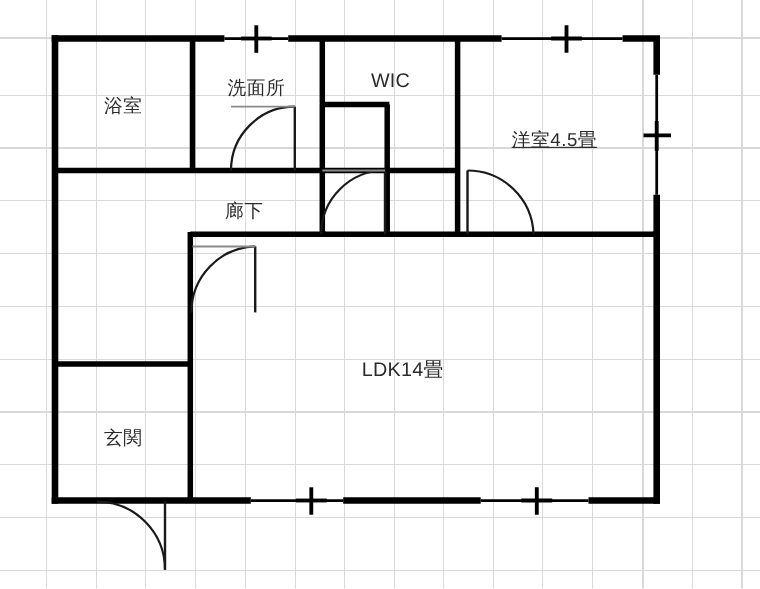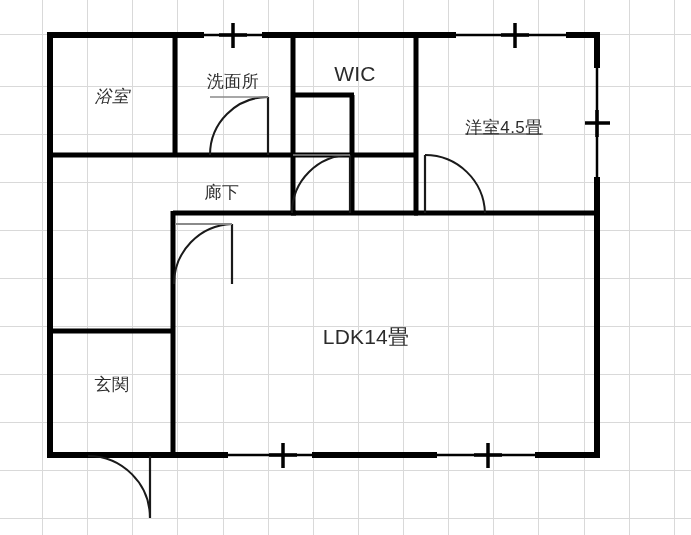--- a/index.html
+++ b/index.html
@@ -30,21 +30,21 @@
   .room-label {
     position: absolute;
     color: #2b2b2b;
     white-space: nowrap;
     transform: translate(-50%, -50%);
     font-size: 17px;
     line-height: 1;
     letter-spacing: 0.5px;
   }
   .room-label.latin {
-    font-size: 21px;
+    font-size: 18px;
     letter-spacing: 0.2px;
   }
 </style>
 </head>
 <body>
 
 <div id="floorplan-app">
 
   <svg id="grid-layer" viewBox="0 0 691 535" width="691" height="535" xmlns="http://www.w3.org/2000/svg">
     <rect x="0" y="0" width="691" height="535" fill="#ffffff"></rect>
@@ -189,22 +189,22 @@
       </g>
 
       <g>
         <line x1="150" y1="456" x2="150" y2="518" stroke-width="2.2"></line>
         <path d="M 150 518 A 62 62 0 0 0 88 456" stroke-width="2"></path>
       </g>
     </g>
   </svg>
 
   <div id="label-layer">
-    <div class="room-label" style="left:112px; top:96px;font-style:italic;">浴室</div>
+    <div class="room-label" style="left:112px; top:96px;">浴室</div>
     <div class="room-label" style="left:233px; top:82px;font-family:Liberation Mono, monospace;">洗面所</div>
     <div class="room-label latin" style="left:355px; top:73px;">WIC</div>
     <div class="room-label" style="left:504px; top:127px;text-decoration:underline;">洋室4.5畳</div>
     <div class="room-label" style="left:176px; top:192px;margin-left:46px;">廊下</div>
     <div class="room-label latin" style="left:366px; top:336px;">LDK14畳</div>
-    <div class="room-label" style="left:112px; top:384px;">玄関</div>
+    <div class="room-label" style="left:112px; top:398px;">玄関</div>
   </div>
 
 </div>
 
 </body></html>

